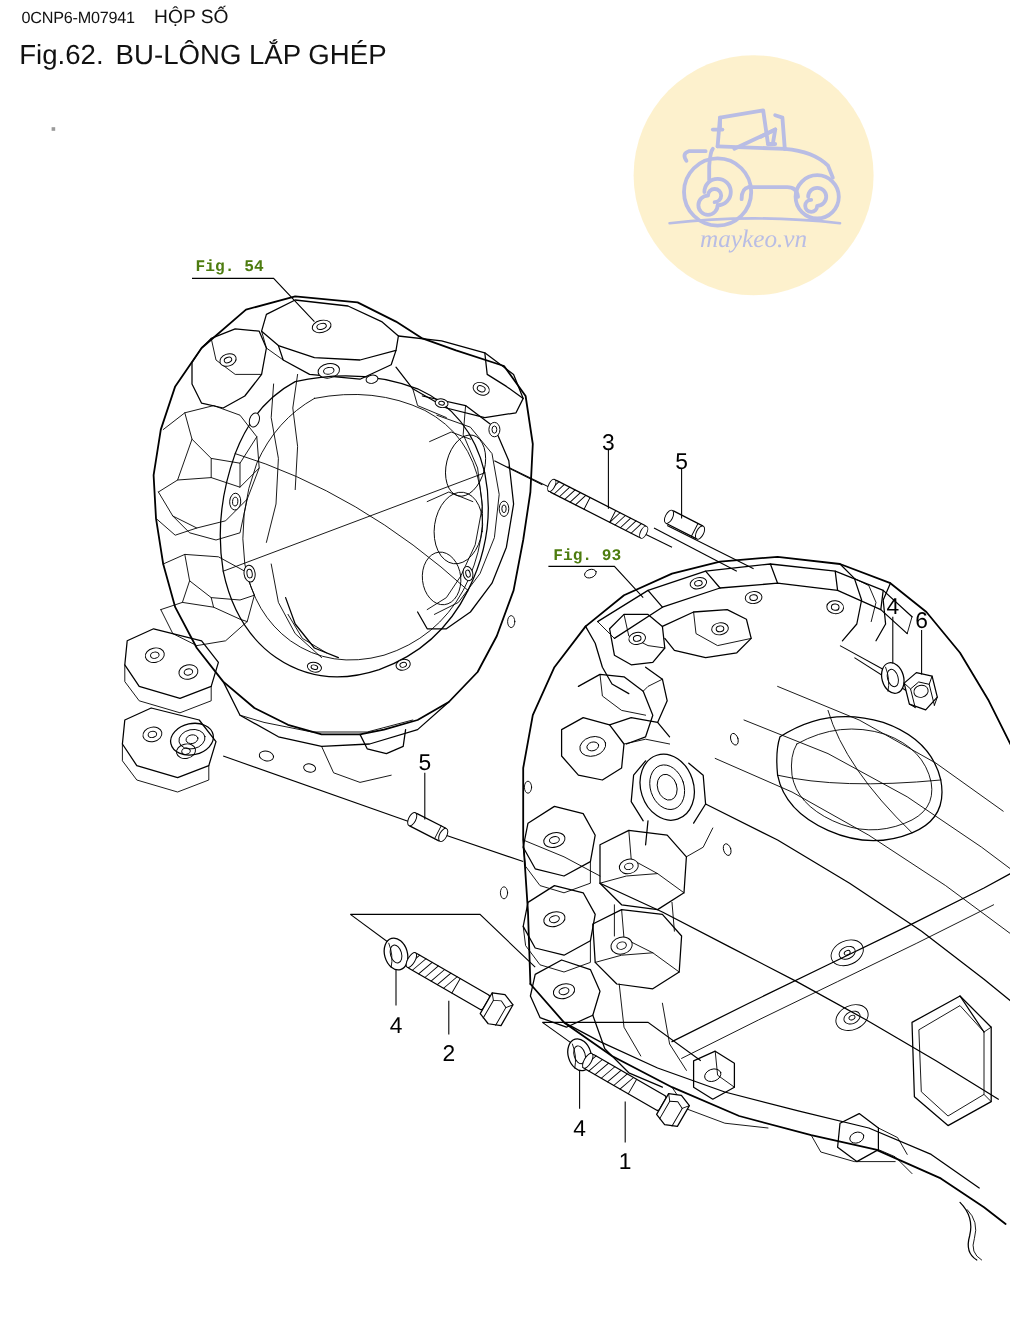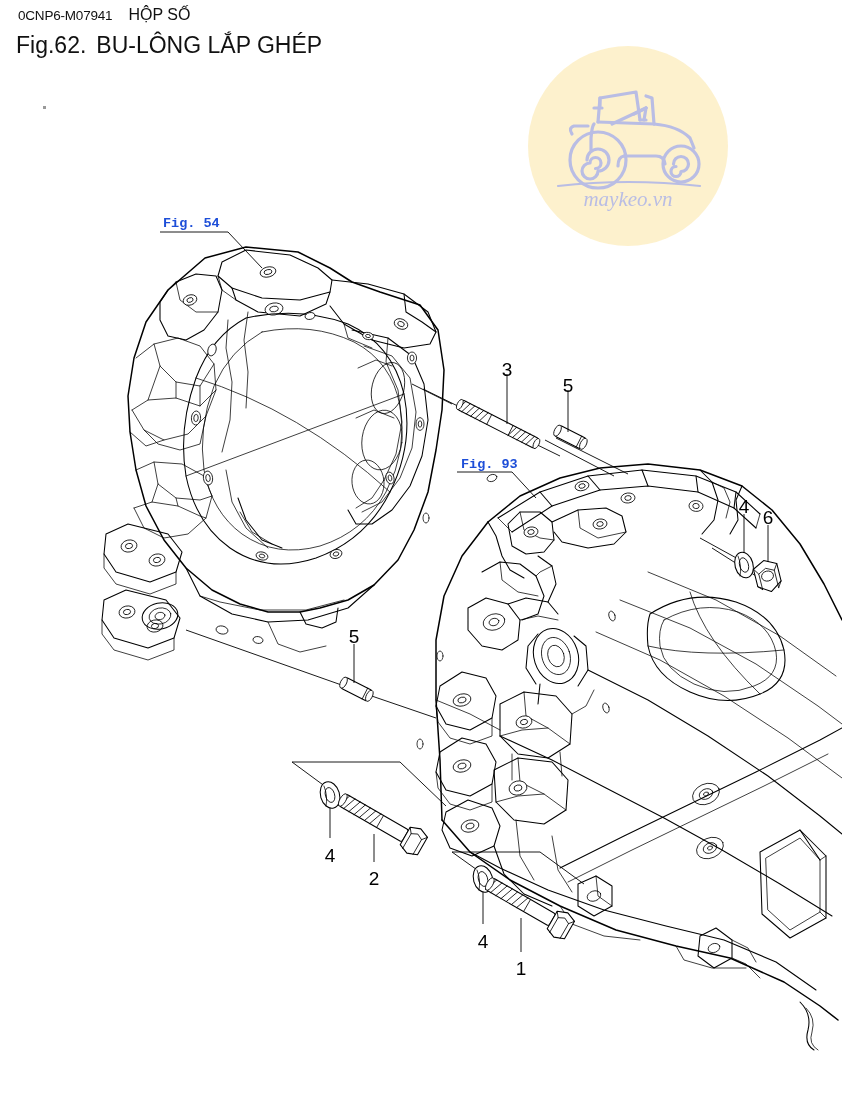--- a/index.html
+++ b/index.html
@@ -97,21 +97,21 @@
     margin-left: -11px;
     line-height: 1;
   }
 
   
   .figref {
     position: absolute;
     font-family: "Liberation Mono", monospace;
     font-size: 13.5px;
     font-weight: bold;
-    color: #1d4ed8;
+    color: #4d7c0f;
     letter-spacing: 0px;
     white-space: nowrap;
   }
 </style>
 </head>
 <body>
 
 <div id="page">
 
   <div class="header">

